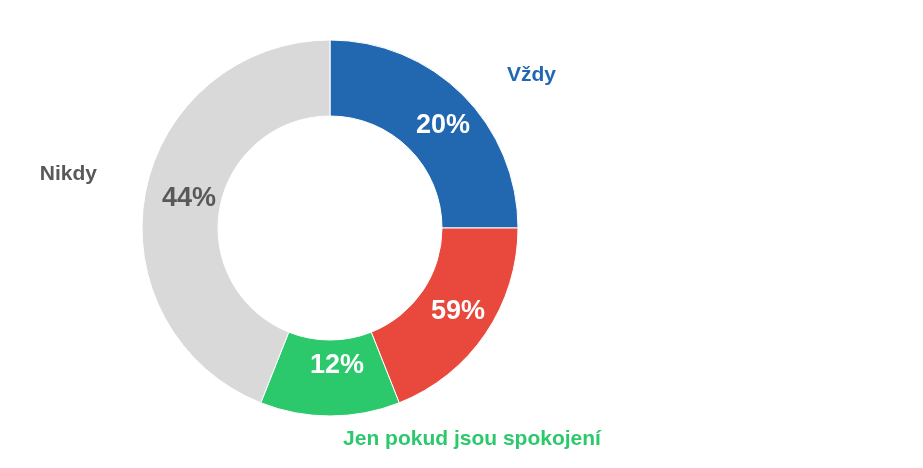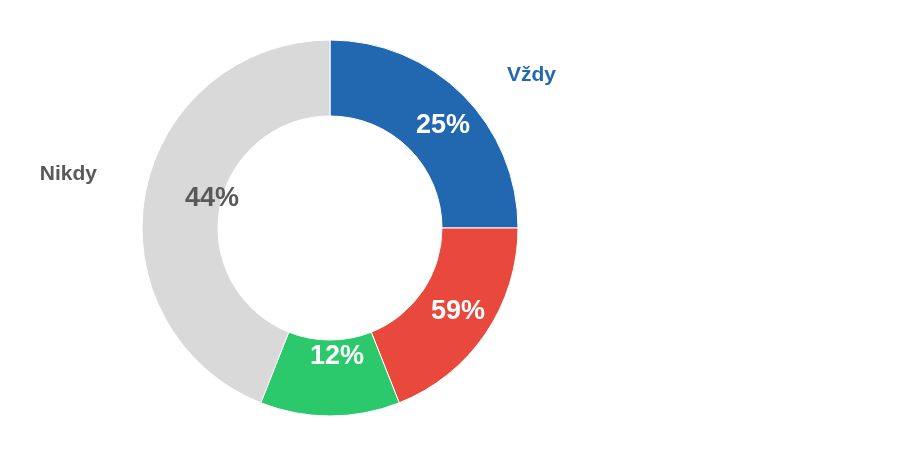--- a/index.html
+++ b/index.html
@@ -64,21 +64,22 @@
 
   <svg id="donut-svg" viewBox="0 0 923 468" xmlns="http://www.w3.org/2000/svg">
     <g id="slice-group">
         <path d="M 330.000 40.000 A 188 188 0 0 1 518.000 228.000 L 442.000 228.000 A 112 112 0 0 0 330.000 116.000 Z" fill="#2268B0" stroke="#FFFFFF" stroke-width="1"></path>
         <path d="M 518.000 228.000 A 188 188 0 0 1 399.207 402.798 L 371.230 332.135 A 112 112 0 0 0 442.000 228.000 Z" fill="#E8493C" stroke="#FFFFFF" stroke-width="1"></path>
         <path d="M 399.207 402.798 A 188 188 0 0 1 260.793 402.798 L 288.770 332.135 A 112 112 0 0 0 371.230 332.135 Z" fill="#2BC96C" stroke="#FFFFFF" stroke-width="1"></path>
         <path d="M 260.793 402.798 A 188 188 0 0 1 330.000 40.000 L 330.000 116.000 A 112 112 0 0 0 288.770 332.135 Z" fill="#D9D9D9" stroke="#FFFFFF" stroke-width="1"></path>
       </g>
   </svg>
 
-  <div class="value-label" id="vl-0" style="left: 443px; top: 124px; color: rgb(255, 255, 255);">25%</div>
+  <div class="value-label" id="vl-0" style="left: 443px; top: 124px; color: rgb(255, 255, 255);">20%</div>
   <div class="value-label" id="vl-1" style="left: 458px; top: 310px; color: rgb(255, 255, 255);">59%</div>
-  <div class="value-label" id="vl-2" style="left: 337px; top: 355px; color: rgb(255, 255, 255);">12%</div>
-  <div class="value-label" id="vl-3" style="left: 189px; top: 197px; color: rgb(89, 89, 89); margin-left: 23px;">44%</div>
+  <div class="value-label" id="vl-2" style="left: 337px; top: 364px; color: rgb(255, 255, 255);">12%</div>
+  <div class="value-label" id="vl-3" style="left: 189px; top: 197px; color: rgb(89, 89, 89);">44%</div>
 
   <div class="cat-label anchor-start" id="cl-0" style="left: 507px; top: 73px; color: rgb(34, 104, 176);">Vždy</div>
+  <div class="cat-label anchor-mid" id="cl-2" style="left: 472px; top: 437px; color: rgb(43, 201, 108);">Jen pokud jsou spokojení</div>
   <div class="cat-label anchor-end" id="cl-3" style="left: 97px; top: 172px; color: rgb(89, 89, 89);">Nikdy</div>
 
 </div>
 
 </body></html>

